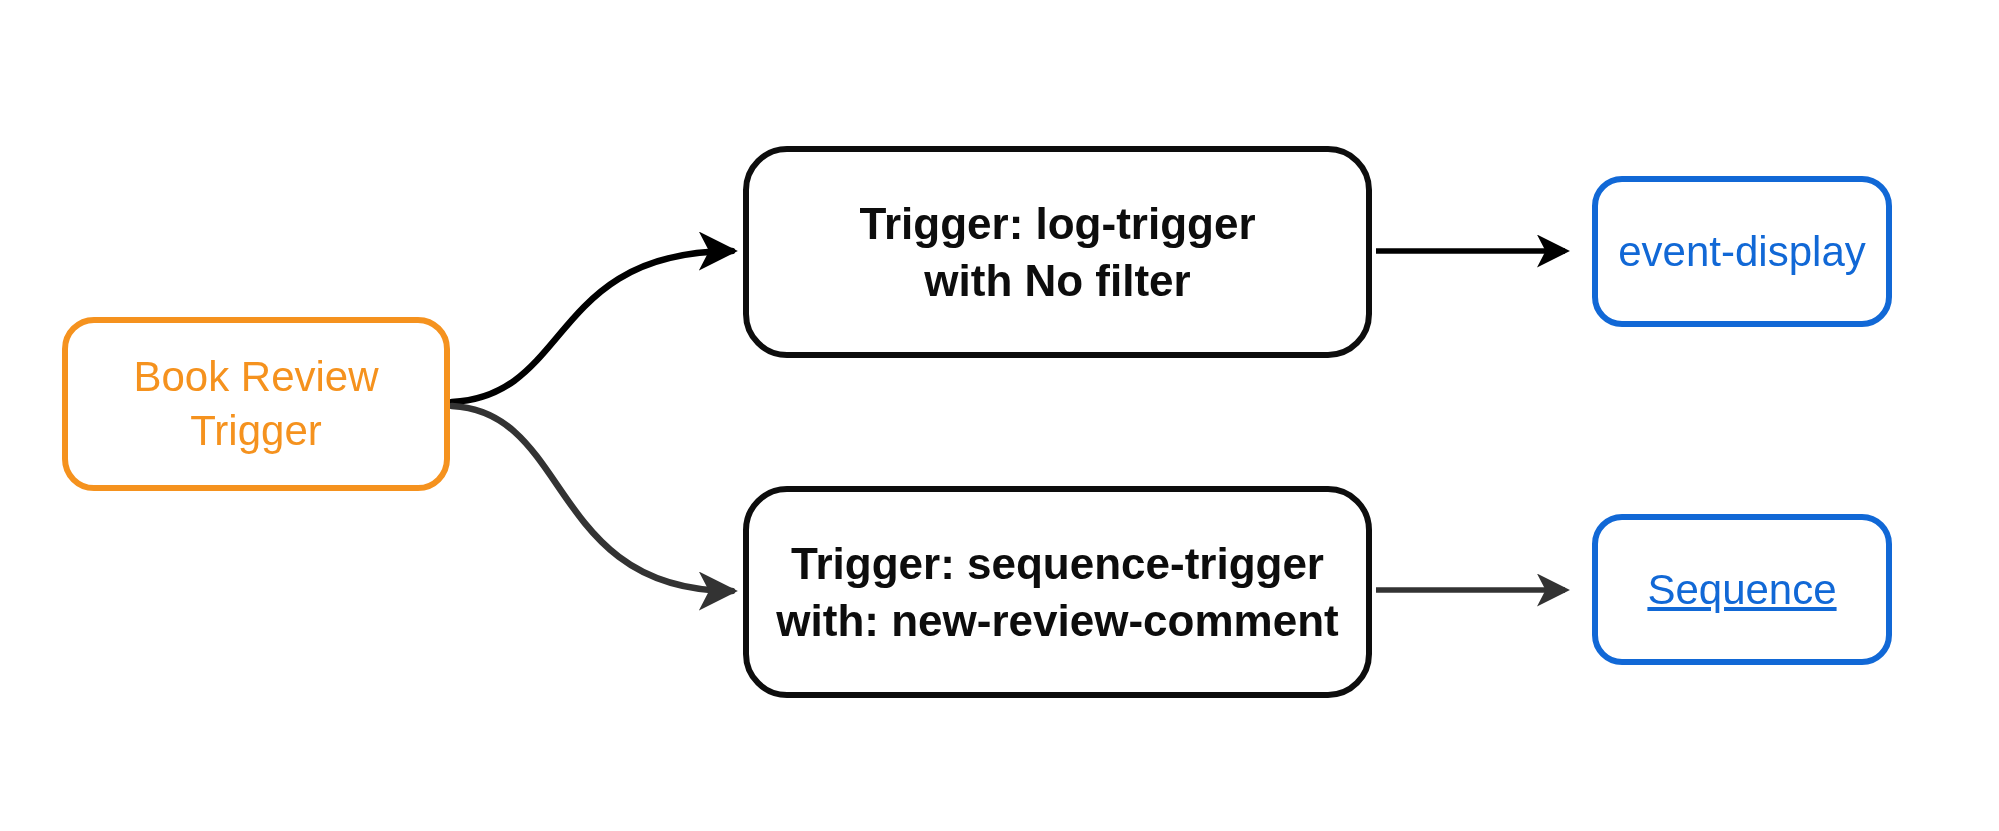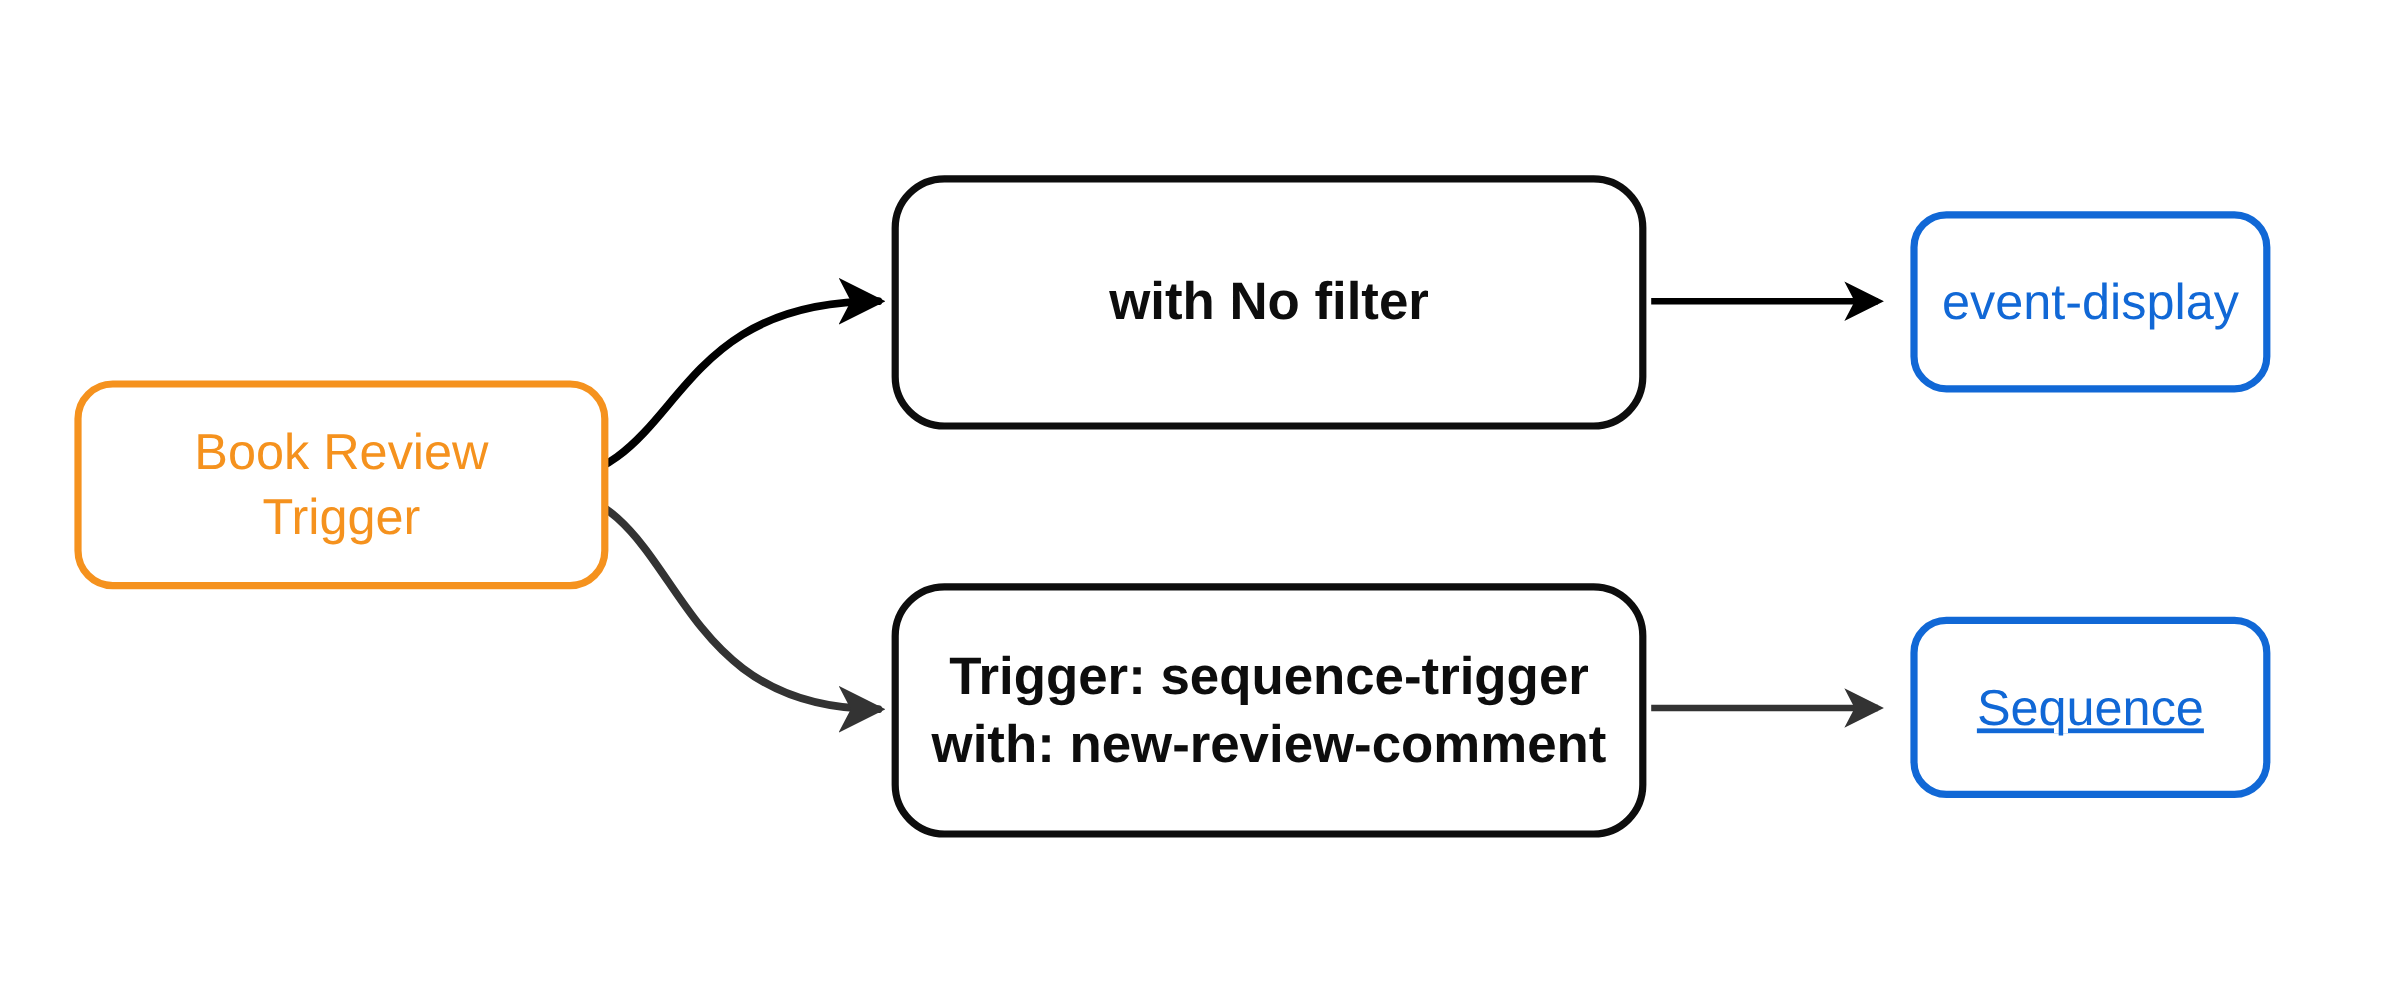--- a/index.html
+++ b/index.html
@@ -29,21 +29,21 @@
     background: #ffffff;
     display: flex;
     flex-direction: column;
     align-items: center;
     justify-content: center;
     text-align: center;
   }
   .node-broker {
     left: 62px;
     top: 317px;
-    width: 445px;
+    width: 388px;
     height: 174px;
     border: 6px solid #F5921E;
     border-radius: 32px;
     color: #F5921E;
     font-size: 42px;
     line-height: 1.28;
   }
   .node-trigger {
     left: 743px;
     width: 629px;
@@ -93,20 +93,21 @@
 
     <path d="M 1376 590 L 1565 590" fill="none" stroke-width="5.5" stroke-linecap="butt" marker-end="url(#arrow-gray)" stroke="#333333"></path>
   </svg>
 
   <div class="node node-broker">
     <span>Book Review</span>
     <span>Trigger</span>
   </div>
 
   <div class="node node-trigger node-trigger-1">
+    <span class="trigger-title">Trigger: log-trigger</span>
     <span class="trigger-subtitle">with No filter</span>
   </div>
 
   <div class="node node-trigger node-trigger-2">
     <span class="trigger-title">Trigger: sequence-trigger</span>
     <span class="trigger-subtitle">with: new-review-comment</span>
   </div>
 
   <div class="node node-sink node-sink-1">
     <span>event-display</span>

